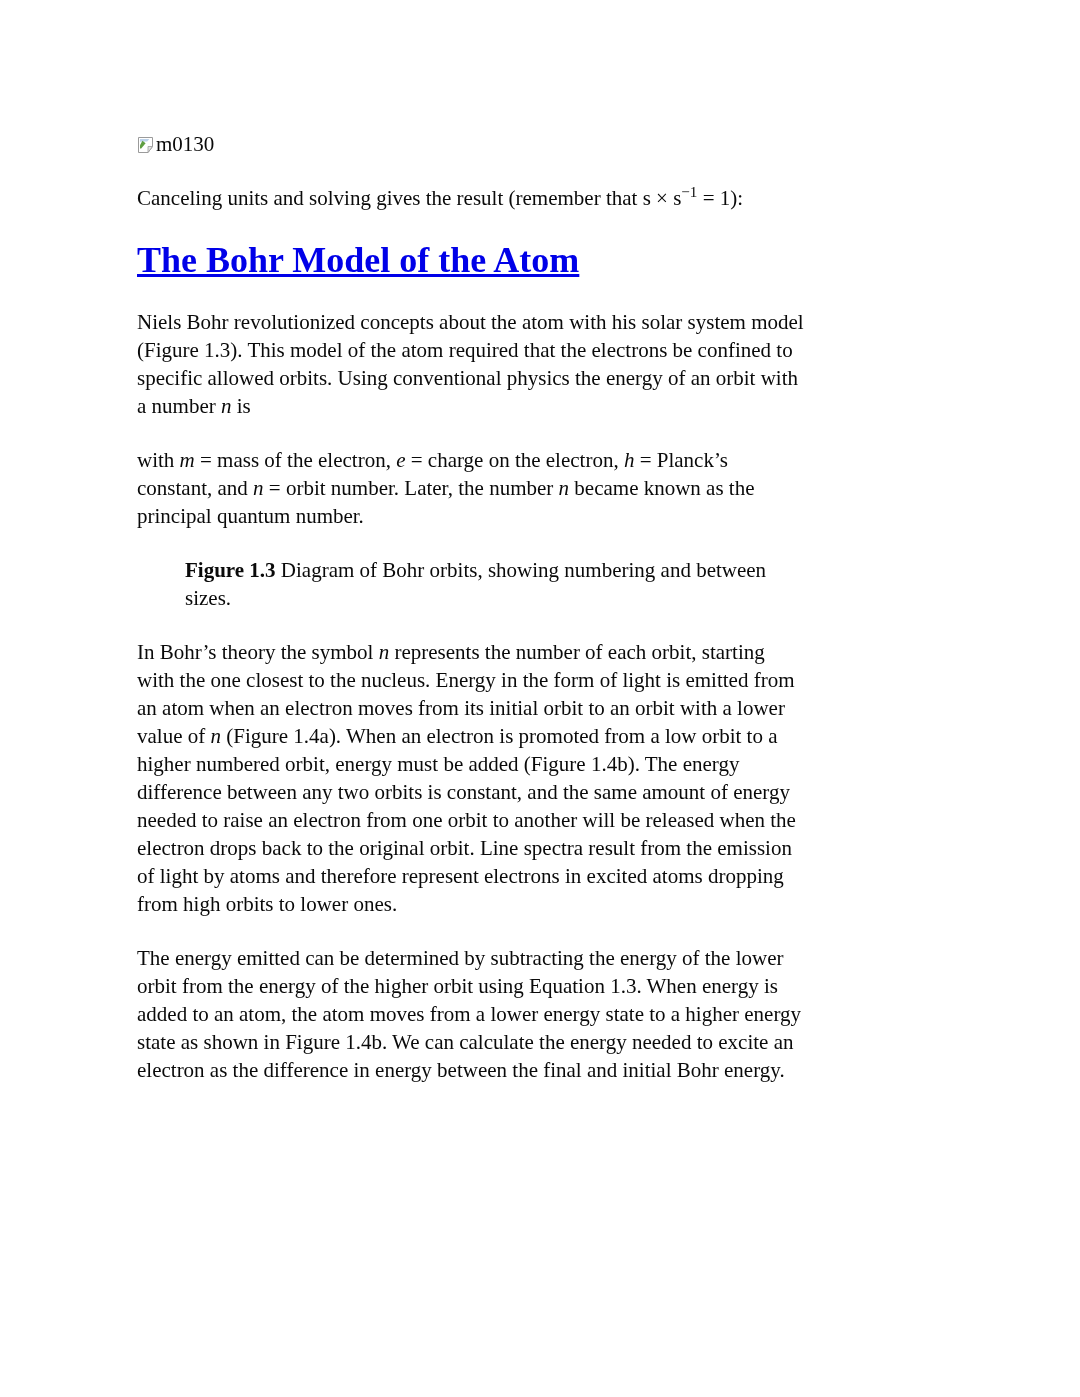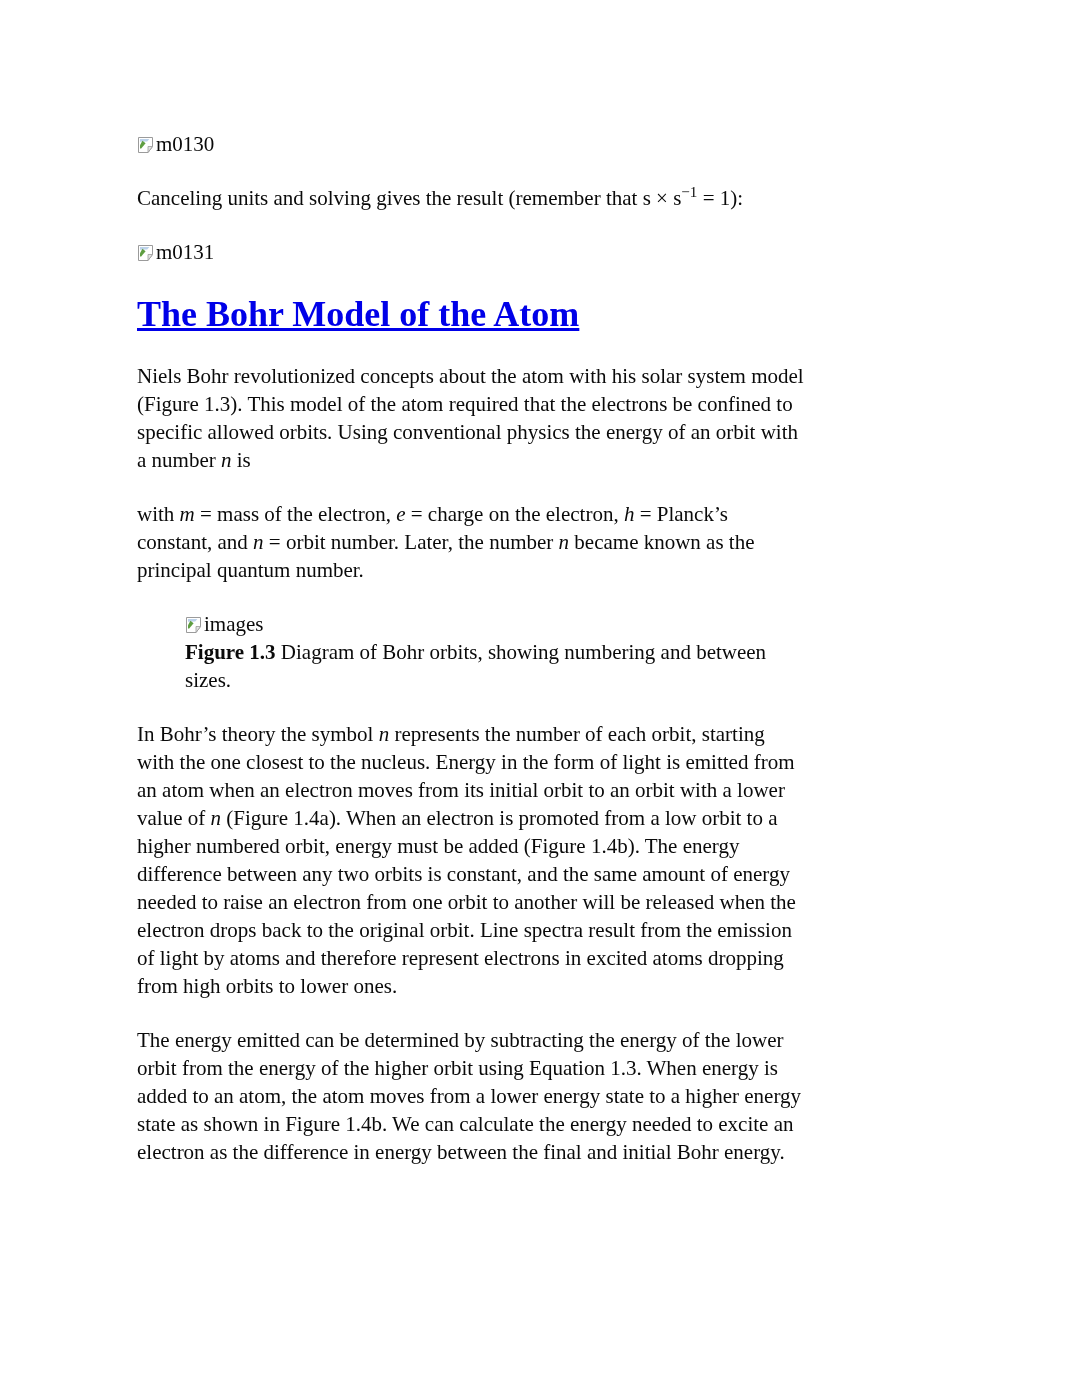--- a/index.html
+++ b/index.html
@@ -64,49 +64,29 @@
         <path d="M1.5 1.5 H15.5 V10.5 L11 16.5 H1.5 Z" fill="#ffffff" stroke="#9b9b9b" stroke-width="1"></path>
         <path d="M15.5 10.5 L11 16.5 L11 10.5 Z" fill="#e4e4e4" stroke="#9b9b9b" stroke-width="0.8"></path>
         <polygon points="3,3 12.4,3 10.2,5.4 3,5.8" fill="#bcd2ea"></polygon>
         <polygon points="3,9.2 5.4,4.8 8.6,7.2 4.2,12.4 3,12.4" fill="#5f9e41"></polygon>
       </svg>
     </span><span>m0130</span>
   </p>
 
   <p class="para"><span>Canceling units and solving gives the result (remember that s × s</span><sup>−1</sup><span> = 1):</span></p>
 
-  <p class="para img-line">
-    <span class="broken-img">
-      <svg width="17" height="18" viewBox="0 0 17 18" aria-hidden="true">
-        <path d="M1.5 1.5 H15.5 V10.5 L11 16.5 H1.5 Z" fill="#ffffff" stroke="#9b9b9b" stroke-width="1"></path>
-        <path d="M15.5 10.5 L11 16.5 L11 10.5 Z" fill="#e4e4e4" stroke="#9b9b9b" stroke-width="0.8"></path>
-        <polygon points="3,3 12.4,3 10.2,5.4 3,5.8" fill="#bcd2ea"></polygon>
-        <polygon points="3,9.2 5.4,4.8 8.6,7.2 4.2,12.4 3,12.4" fill="#5f9e41"></polygon>
-      </svg>
-    </span><span>m0131</span>
-  </p>
 
   <h1 class="heading"><a href="#">The Bohr Model of the Atom</a></h1>
 
   <p class="para"><span>Niels Bohr revolutionized concepts about the atom with his solar system model (Figure 1.3). This model of the atom required that the electrons be confined to specific allowed orbits. Using conventional physics the energy of an orbit with a number </span><i>n</i><span> is</span></p>
 
 
   <p class="para"><span>with </span><i>m</i><span> = mass of the electron, </span><i>e</i><span> = charge on the electron, </span><i>h</i><span> = Planck’s constant, and </span><i>n</i><span> = orbit number. Later, the number </span><i>n</i><span> became known as the principal quantum number.</span></p>
 
   <div class="figure">
-    <p class="para img-line">
-      <span class="broken-img">
-        <svg width="17" height="18" viewBox="0 0 17 18" aria-hidden="true">
-          <path d="M1.5 1.5 H15.5 V10.5 L11 16.5 H1.5 Z" fill="#ffffff" stroke="#9b9b9b" stroke-width="1"></path>
-          <path d="M15.5 10.5 L11 16.5 L11 10.5 Z" fill="#e4e4e4" stroke="#9b9b9b" stroke-width="0.8"></path>
-          <polygon points="3,3 12.4,3 10.2,5.4 3,5.8" fill="#bcd2ea"></polygon>
-          <polygon points="3,9.2 5.4,4.8 8.6,7.2 4.2,12.4 3,12.4" fill="#5f9e41"></polygon>
-        </svg>
-      </span><span>images</span>
-    </p>
     <p class="para"><b>Figure 1.3</b><span> Diagram of Bohr orbits, showing numbering and between sizes.</span></p>
   </div>
 
   <p class="para"><span>In Bohr’s theory the symbol </span><i>n</i><span> represents the number of each orbit, starting with the one closest to the nucleus. Energy in the form of light is emitted from an atom when an electron moves from its initial orbit to an orbit with a lower value of </span><i>n</i><span> (Figure 1.4a). When an electron is promoted from a low orbit to a higher numbered orbit, energy must be added (Figure 1.4b). The energy difference between any two orbits is constant, and the same amount of energy needed to raise an electron from one orbit to another will be released when the electron drops back to the original orbit. Line spectra result from the emission of light by atoms and therefore represent electrons in excited atoms dropping from high orbits to lower ones.</span></p>
 
   <p class="para"><span>The energy emitted can be determined by subtracting the energy of the lower orbit from the energy of the higher orbit using Equation 1.3. When energy is added to an atom, the atom moves from a lower energy state to a higher energy state as shown in Figure 1.4b. We can calculate the energy needed to excite an electron as the difference in energy between the final and initial Bohr energy.</span></p>
 
 </div>
 
 </body></html>

